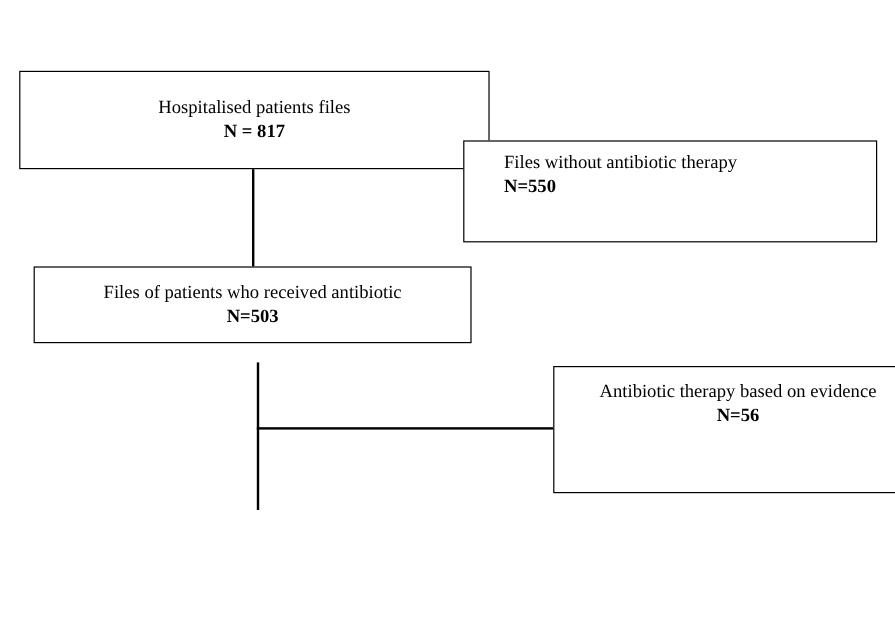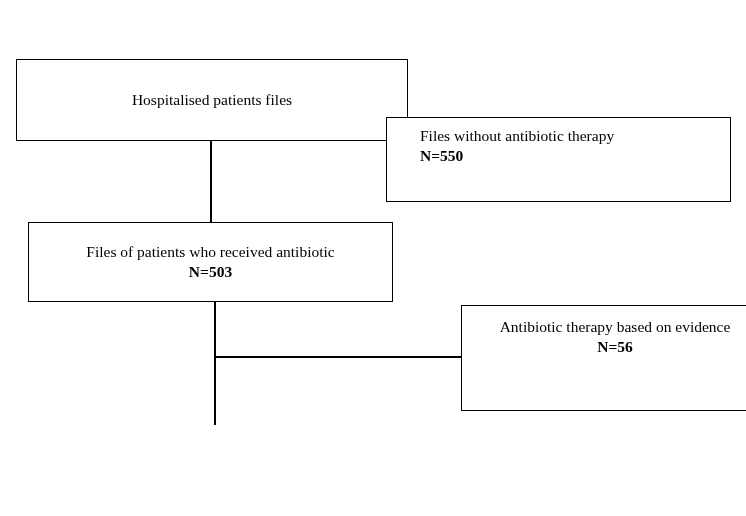--- a/index.html
+++ b/index.html
@@ -79,31 +79,32 @@
 
   <div class="connector v" style="left:210px; top:98px; height:125px;"></div>
 
   <div class="connector v" style="left:214px; top:302px; height:123px;"></div>
 
   <div class="connector h" style="left:214px; top:356px; width:248px;"></div>
 
   <div class="node center-both" style="left:16px; top:16px; width:392px; height:82px;margin-top:43px;">
     <div class="inner">
       <span class="line reg">Hospitalised patients files</span>
+      <span class="line bold">N = 817</span>
     </div>
   </div>
 
   <div class="node left-top" style="left:386px; top:117px; width:345px; height:85px;">
     <div class="inner">
       <span class="line reg">Files without antibiotic therapy</span>
       <span class="line bold">N=550</span>
     </div>
   </div>
 
-  <div class="node center-both" style="left:28px; top:222px; width:365px; height:80px;">
+  <div class="node center-both" style="left:28px; top:222px; width:365px; height:64px;">
     <div class="inner">
       <span class="line reg">Files of patients who received antibiotic</span>
       <span class="line bold">N=503</span>
     </div>
   </div>
 
   <div class="node center-top" style="left:461px; top:305px; width:308px; height:106px;">
     <div class="inner" style="padding:0 16px;">
       <span class="line reg">Antibiotic therapy based on evidence</span>
       <span class="line bold">N=56</span>

